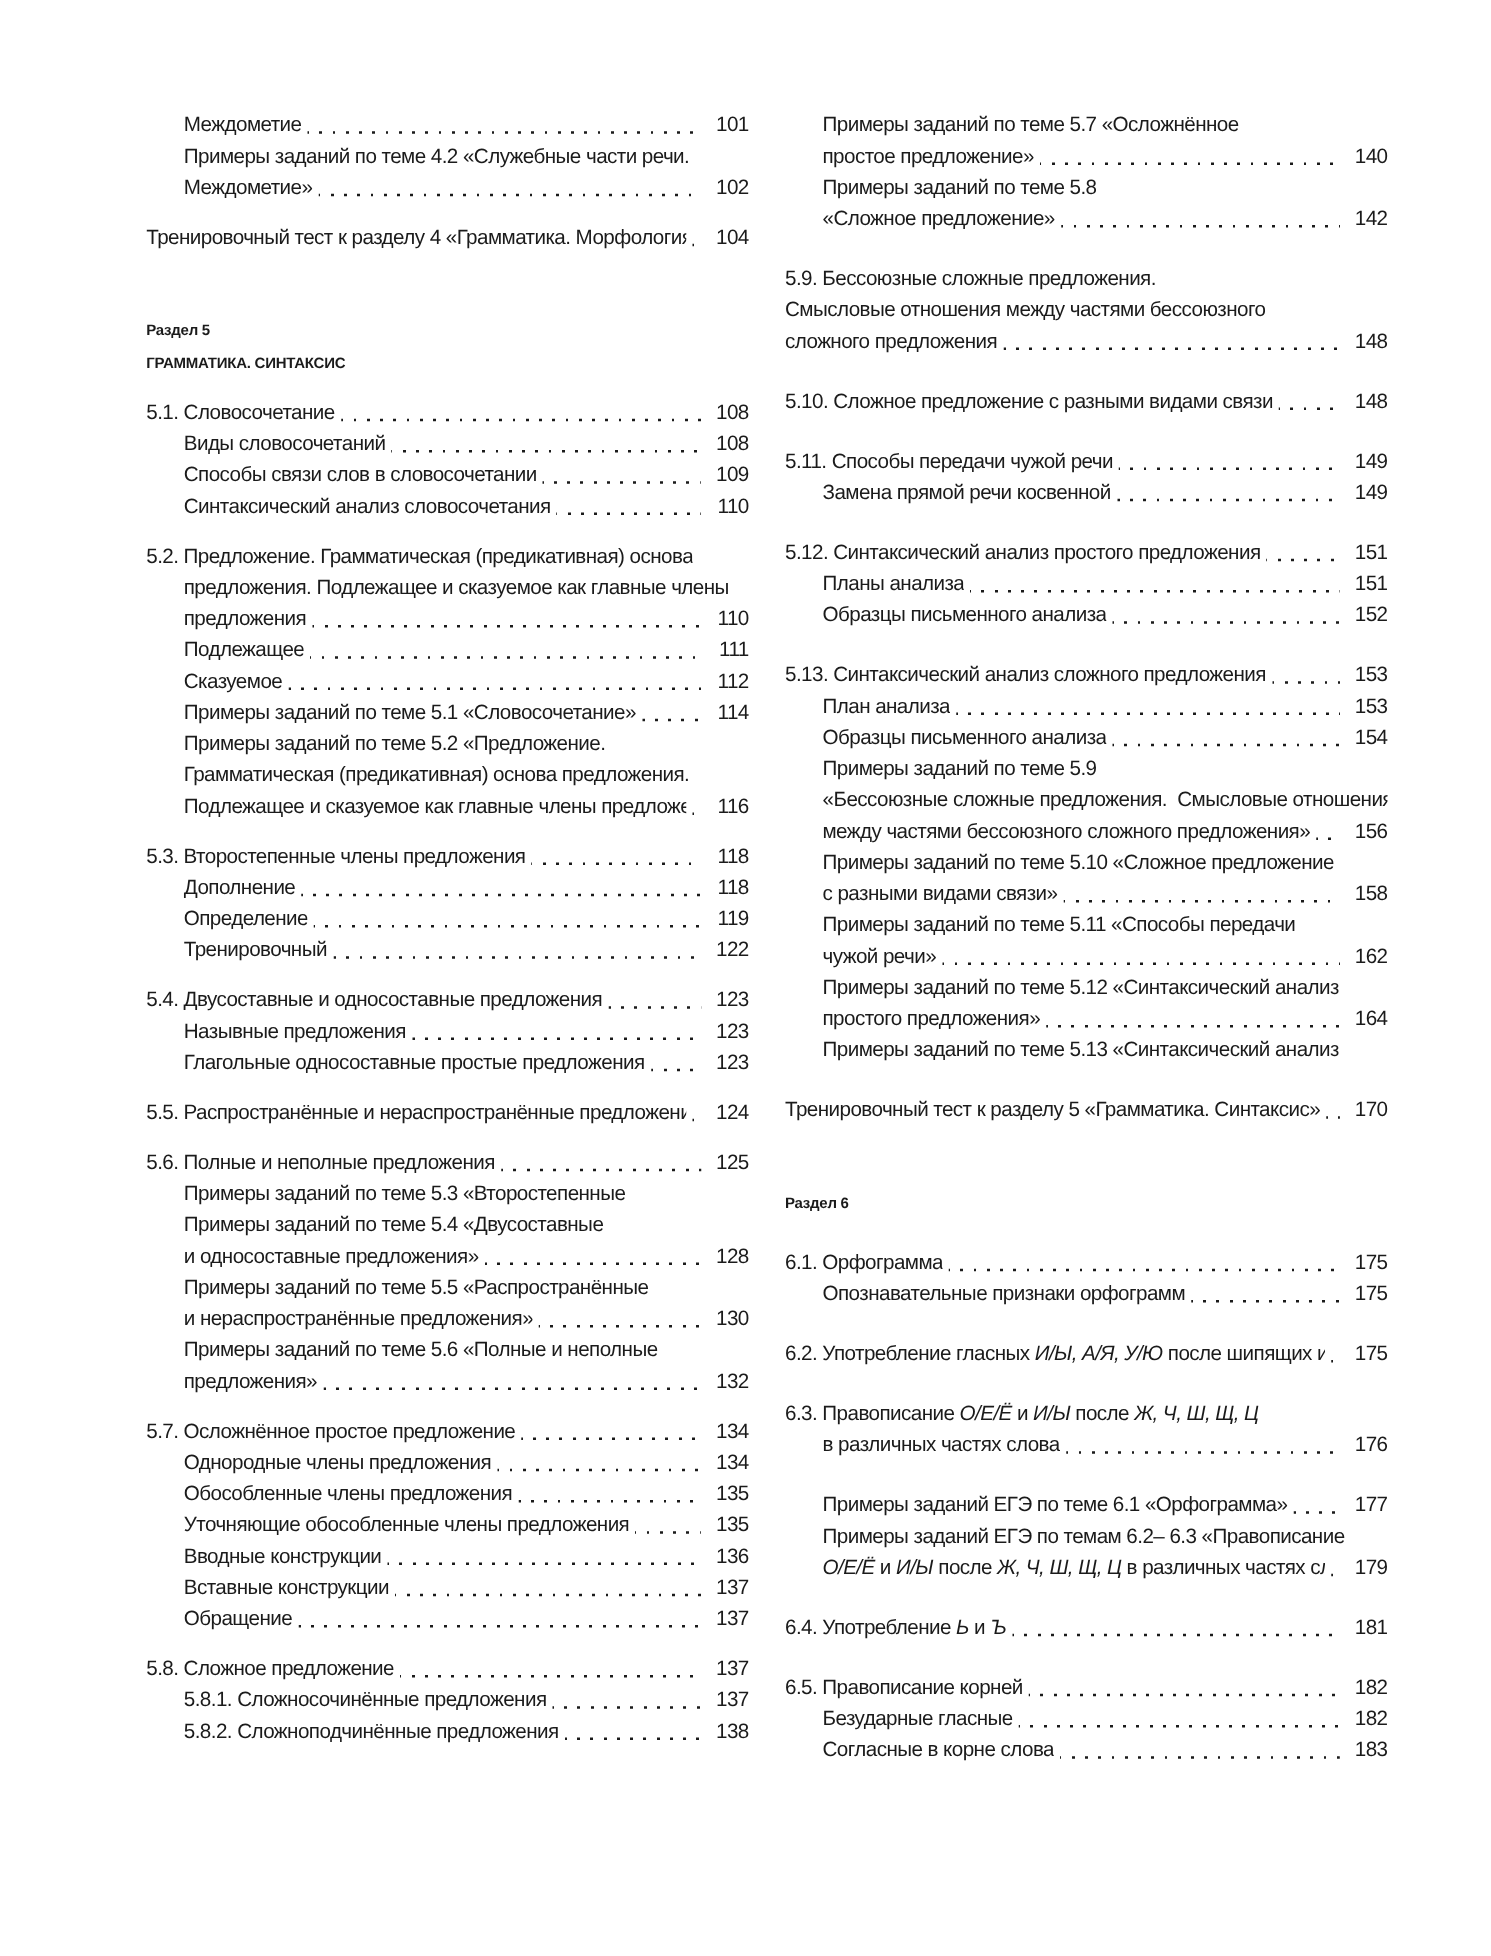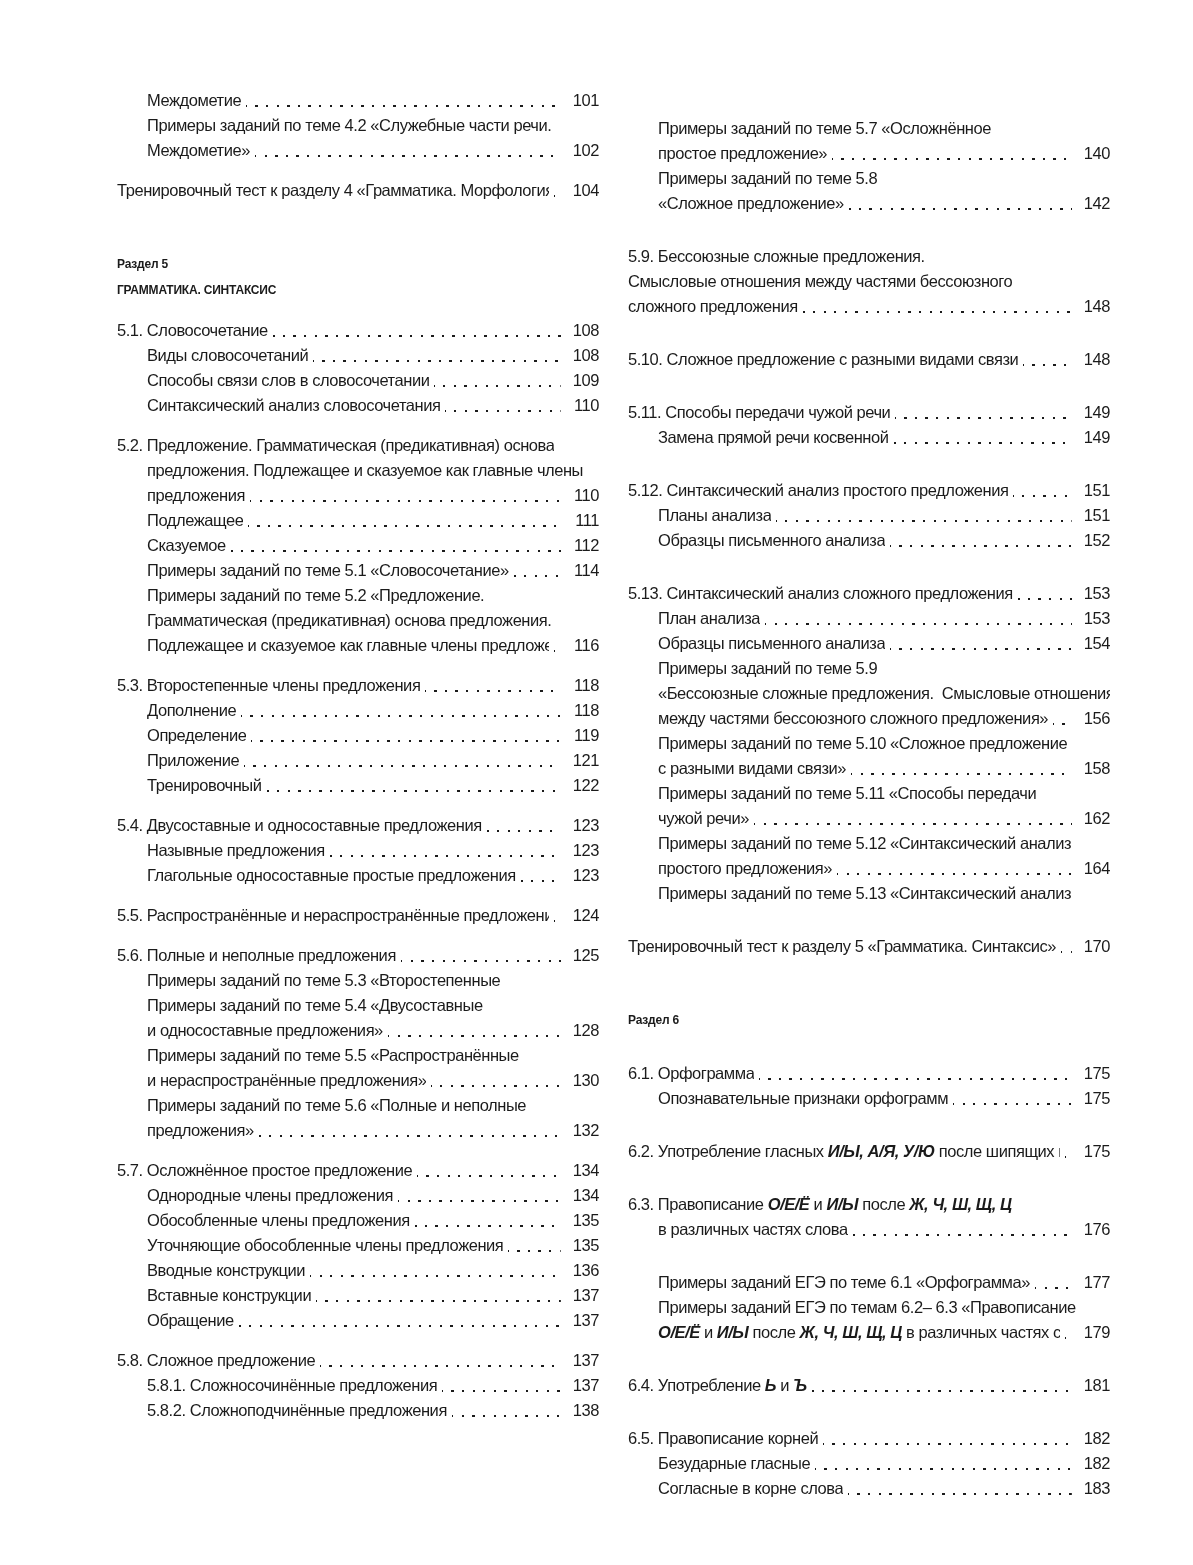--- a/index.html
+++ b/index.html
@@ -22,21 +22,21 @@
   }
   .col {
     position: absolute;
     top: 88px;
     width: 482px;
   }
   .col-left  { left: 117px; }
   .col-right { left: 628px; }
 
   .group { margin-bottom: 15px; }
-  .col-right .group { margin-bottom: 23px; margin-top: 28px; }
+  .col-right .group { margin-bottom: 23px; }
   .group.heading { margin-top: 48px; }
 
   .hline {
     font-weight: 700;
     font-size: 12px;
     line-height: 26px;
     letter-spacing: -0.2px;
     white-space: nowrap;
   }
 
@@ -48,21 +48,21 @@
     letter-spacing: -0.45px;
     height: 25px;
   }
   .row.ind1 { padding-left: 30px; }
 
   .txt {
     flex: 0 1 auto;
     white-space: nowrap;
     overflow: hidden;
   }
-  .it { font-style: italic; font-weight: bold; }
+  .it { font-style: italic; }
 
   .leader {
     flex: 1 1 auto;
     min-width: 8px;
     align-self: stretch;
     margin-left: 5px;
     margin-right: 3px;
     background-image: repeating-linear-gradient(90deg, #1b1b1b 0 2.3px, transparent 2.3px 10.6px);
     background-size: 100% 2.3px;
     background-repeat: no-repeat;
@@ -178,25 +178,20 @@
           <span class="txt">Дополнение</span>
           <span class="leader"></span>
           <span class="pnum">118</span>
         </div>
         <div class="row ind1">
           <span class="txt">Определение</span>
           <span class="leader"></span>
           <span class="pnum">119</span>
         </div>
         <div class="row ind1">
-          <span class="txt">Приложение</span>
-          <span class="leader"></span>
-          <span class="pnum">121</span>
-        </div>
-        <div class="row ind1">
           <span class="txt">Тренировочный</span>
           <span class="leader"></span>
           <span class="pnum">122</span>
         </div>
       </div>
       <div class="group">
         <div class="row">
           <span class="txt">5.4. Двусоставные и односоставные предложения</span>
           <span class="leader"></span>
           <span class="pnum">123</span>

